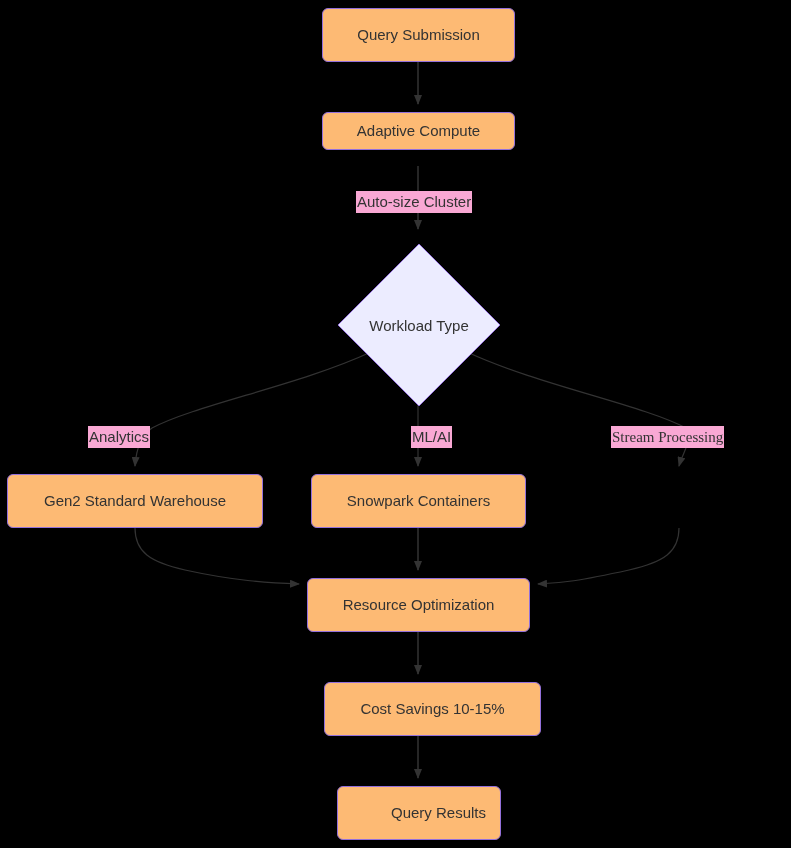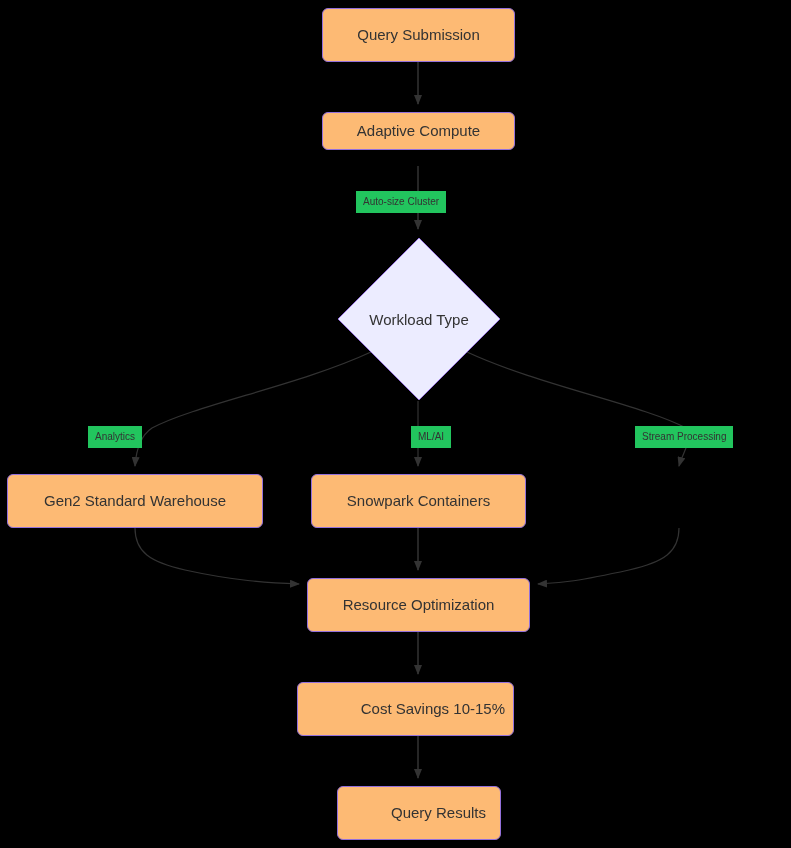--- a/index.html
+++ b/index.html
@@ -58,26 +58,26 @@
     height: 100%;
     display: flex;
     align-items: center;
     justify-content: center;
     color: #333333;
     font-size: 15px;
     white-space: nowrap;
   }
   .edge-label {
     position: absolute;
-    background: #22c55e;
+    background: #f9a8d4;
     color: #333333;
-    font-size: 10px;
+    font-size: 15px;
     line-height: 22px;
     height: 22px;
-    padding: 0 7px;
+    padding: 0 1px;
     white-space: nowrap;
     box-sizing: border-box;
   }
 </style>
 </head>
 <body>
 
 <div id="canvas">
 
   <svg class="edges" viewBox="0 0 791 848">
@@ -109,46 +109,46 @@
   </svg>
 
   <div class="node" style="left:322px; top:8px; width:193px; height:54px;">
     <span class="node-label">Query Submission</span>
   </div>
 
   <div class="node" style="left:322px; top:112px; width:193px; height:38px;">
     <span class="node-label">Adaptive Compute</span>
   </div>
 
-  <div class="diamond-wrap" style="left:337px; top:237px; width:164px; height:164px;">
+  <div class="diamond-wrap" style="left:337px; top:243px; width:164px; height:164px;">
     <svg class="diamond-shape" width="164" height="164" viewBox="0 0 164 164">
       <polygon points="82,1 163,82 82,163 1,82" fill="#ECECFF" stroke="#9370DB" stroke-width="1"></polygon>
     </svg>
     <div class="diamond-text">Workload Type</div>
   </div>
 
   <div class="node" style="left:7px; top:474px; width:256px; height:54px;">
     <span class="node-label">Gen2 Standard Warehouse</span>
   </div>
 
   <div class="node" style="left:311px; top:474px; width:215px; height:54px;">
     <span class="node-label">Snowpark Containers</span>
   </div>
 
 
   <div class="node" style="left:307px; top:578px; width:223px; height:54px;">
     <span class="node-label">Resource Optimization</span>
   </div>
 
-  <div class="node" style="left:297px; top:682px; width:217px; height:54px;justify-content:flex-end;">
+  <div class="node" style="left:324px; top:682px; width:217px; height:54px;">
     <span class="node-label">Cost Savings 10-15%</span>
   </div>
 
   <div class="node" style="left:337px; top:786px; width:164px; height:54px;padding-left:39px;">
     <span class="node-label">Query Results</span>
   </div>
 
   <div class="edge-label" style="left:356px; top:191px;">Auto-size Cluster</div>
   <div class="edge-label" style="left:88px; top:426px;">Analytics</div>
   <div class="edge-label" style="left:411px; top:426px;">ML/AI</div>
-  <div class="edge-label" style="left:635px; top:426px;">Stream Processing</div>
+  <div class="edge-label" style="left:611px; top:426px;font-family:Liberation Serif, serif;">Stream Processing</div>
 
 </div>
 
 </body></html>

